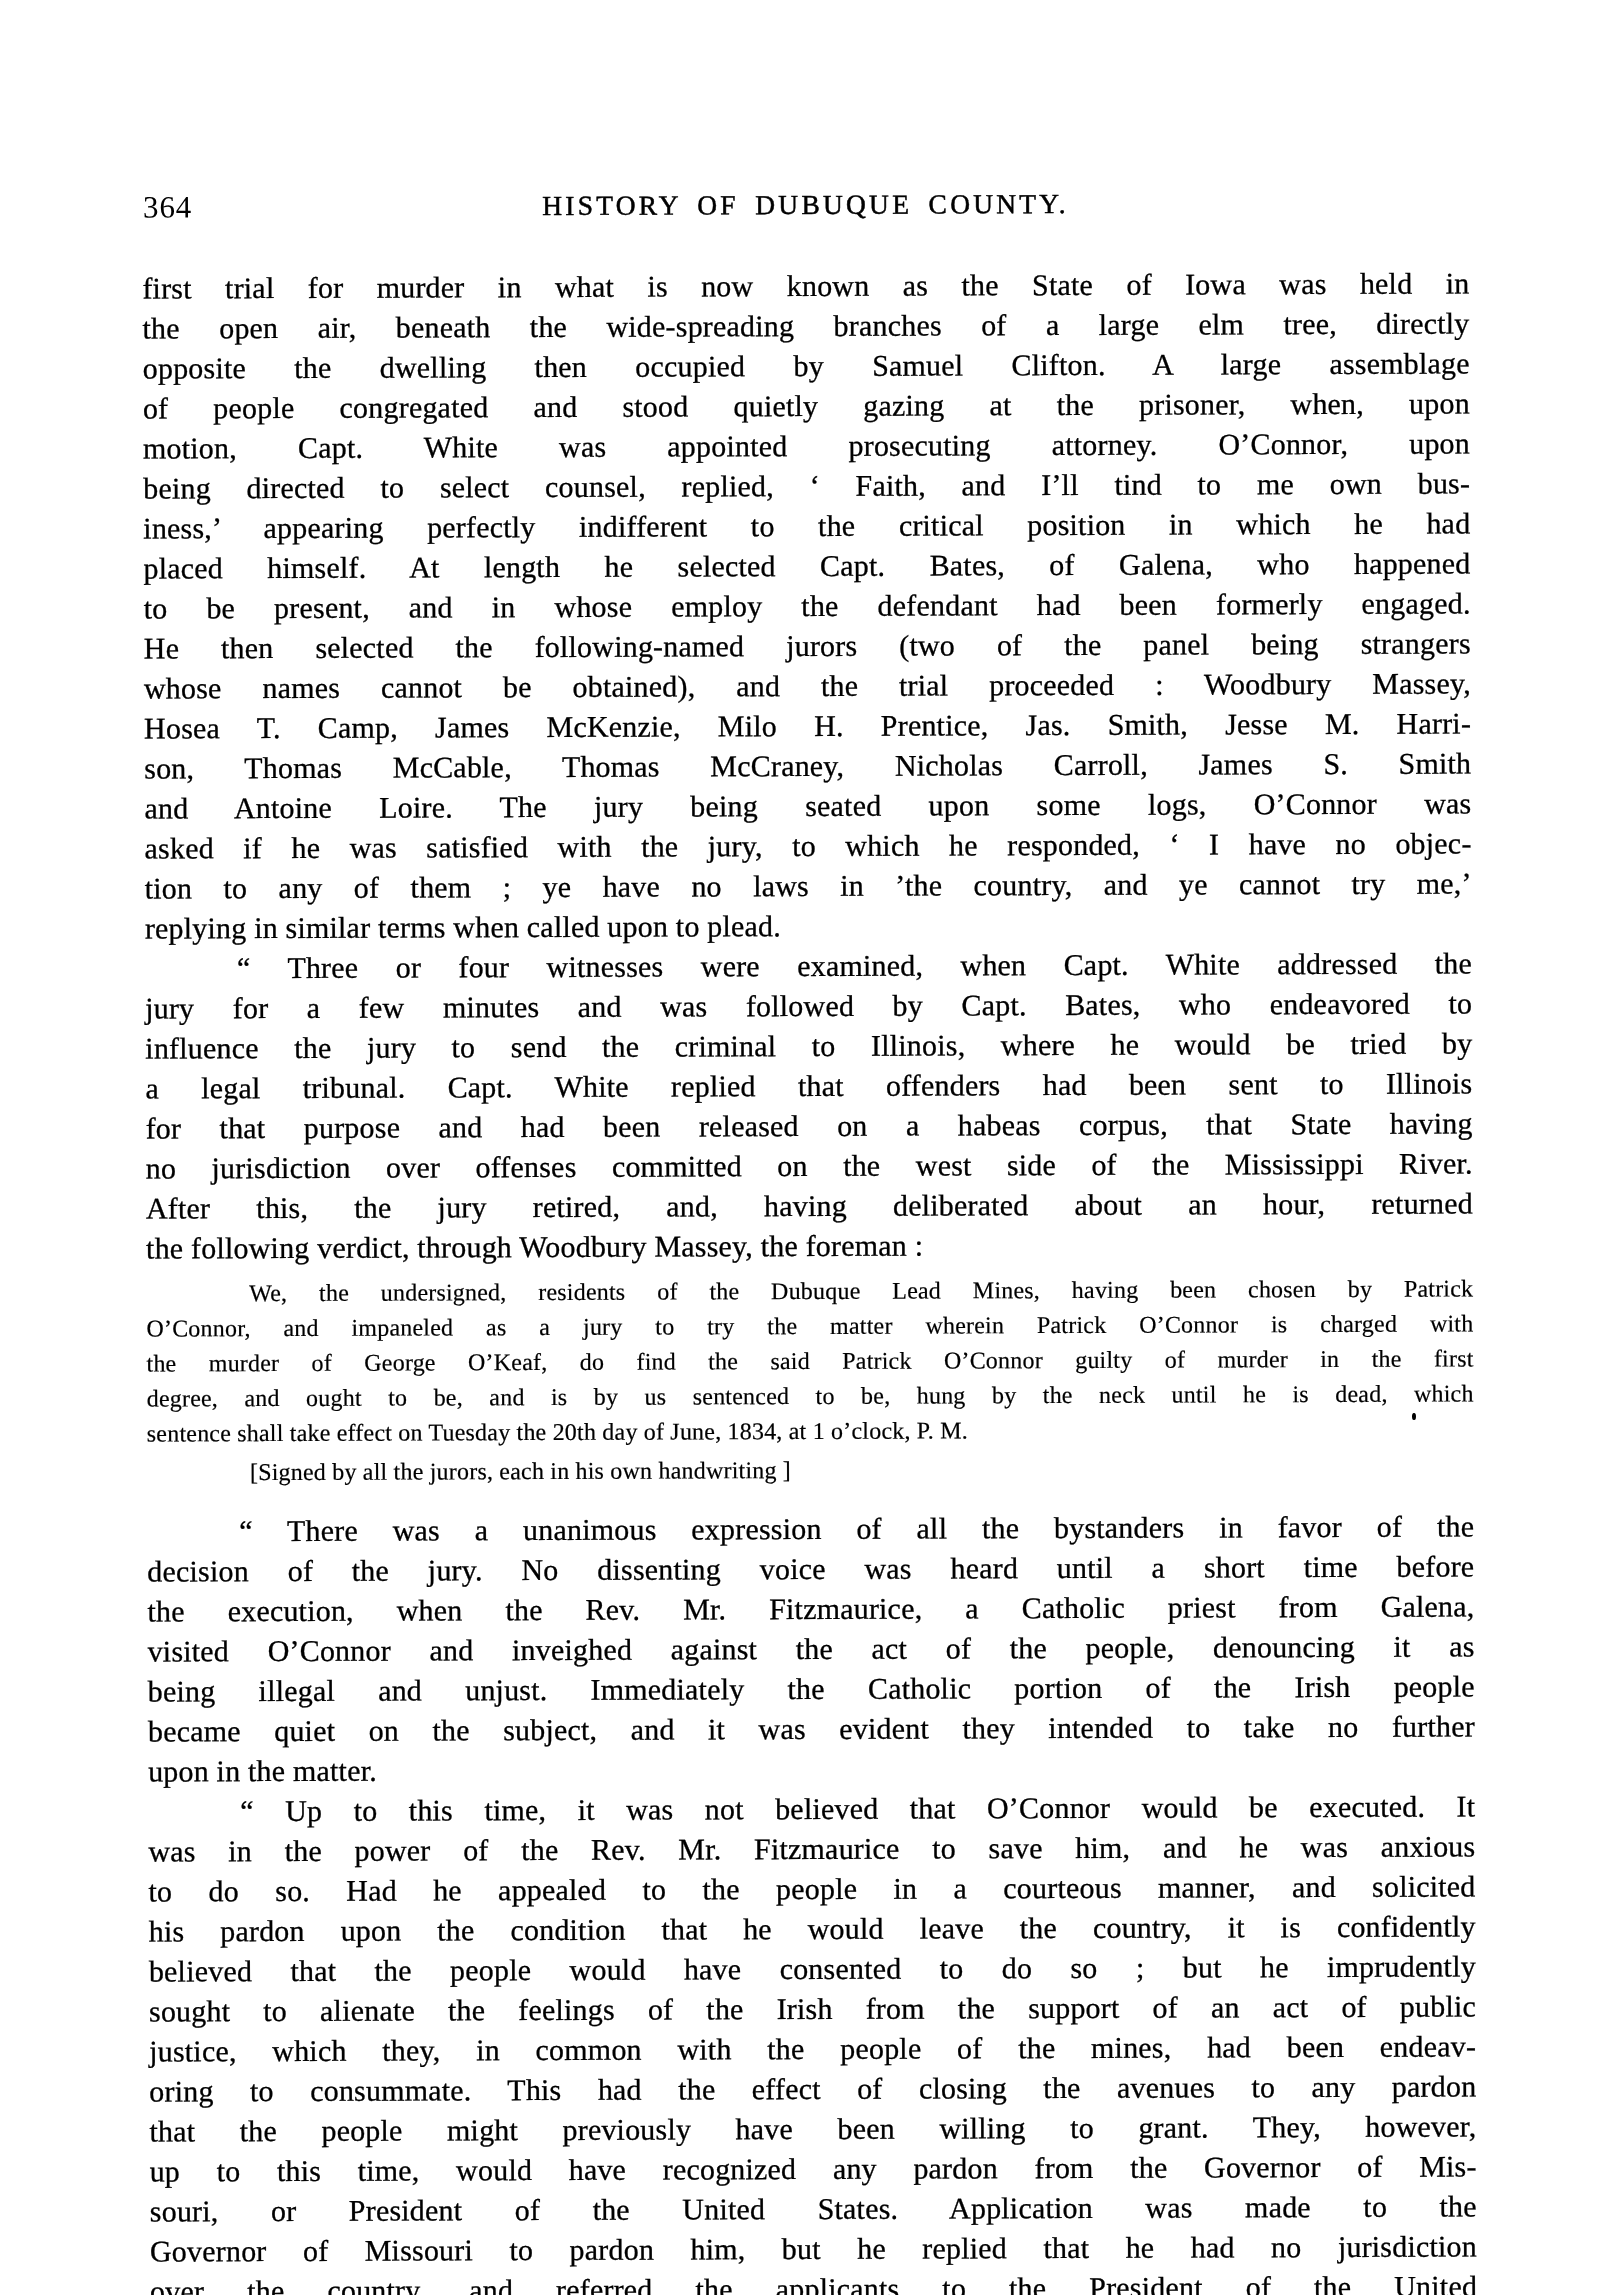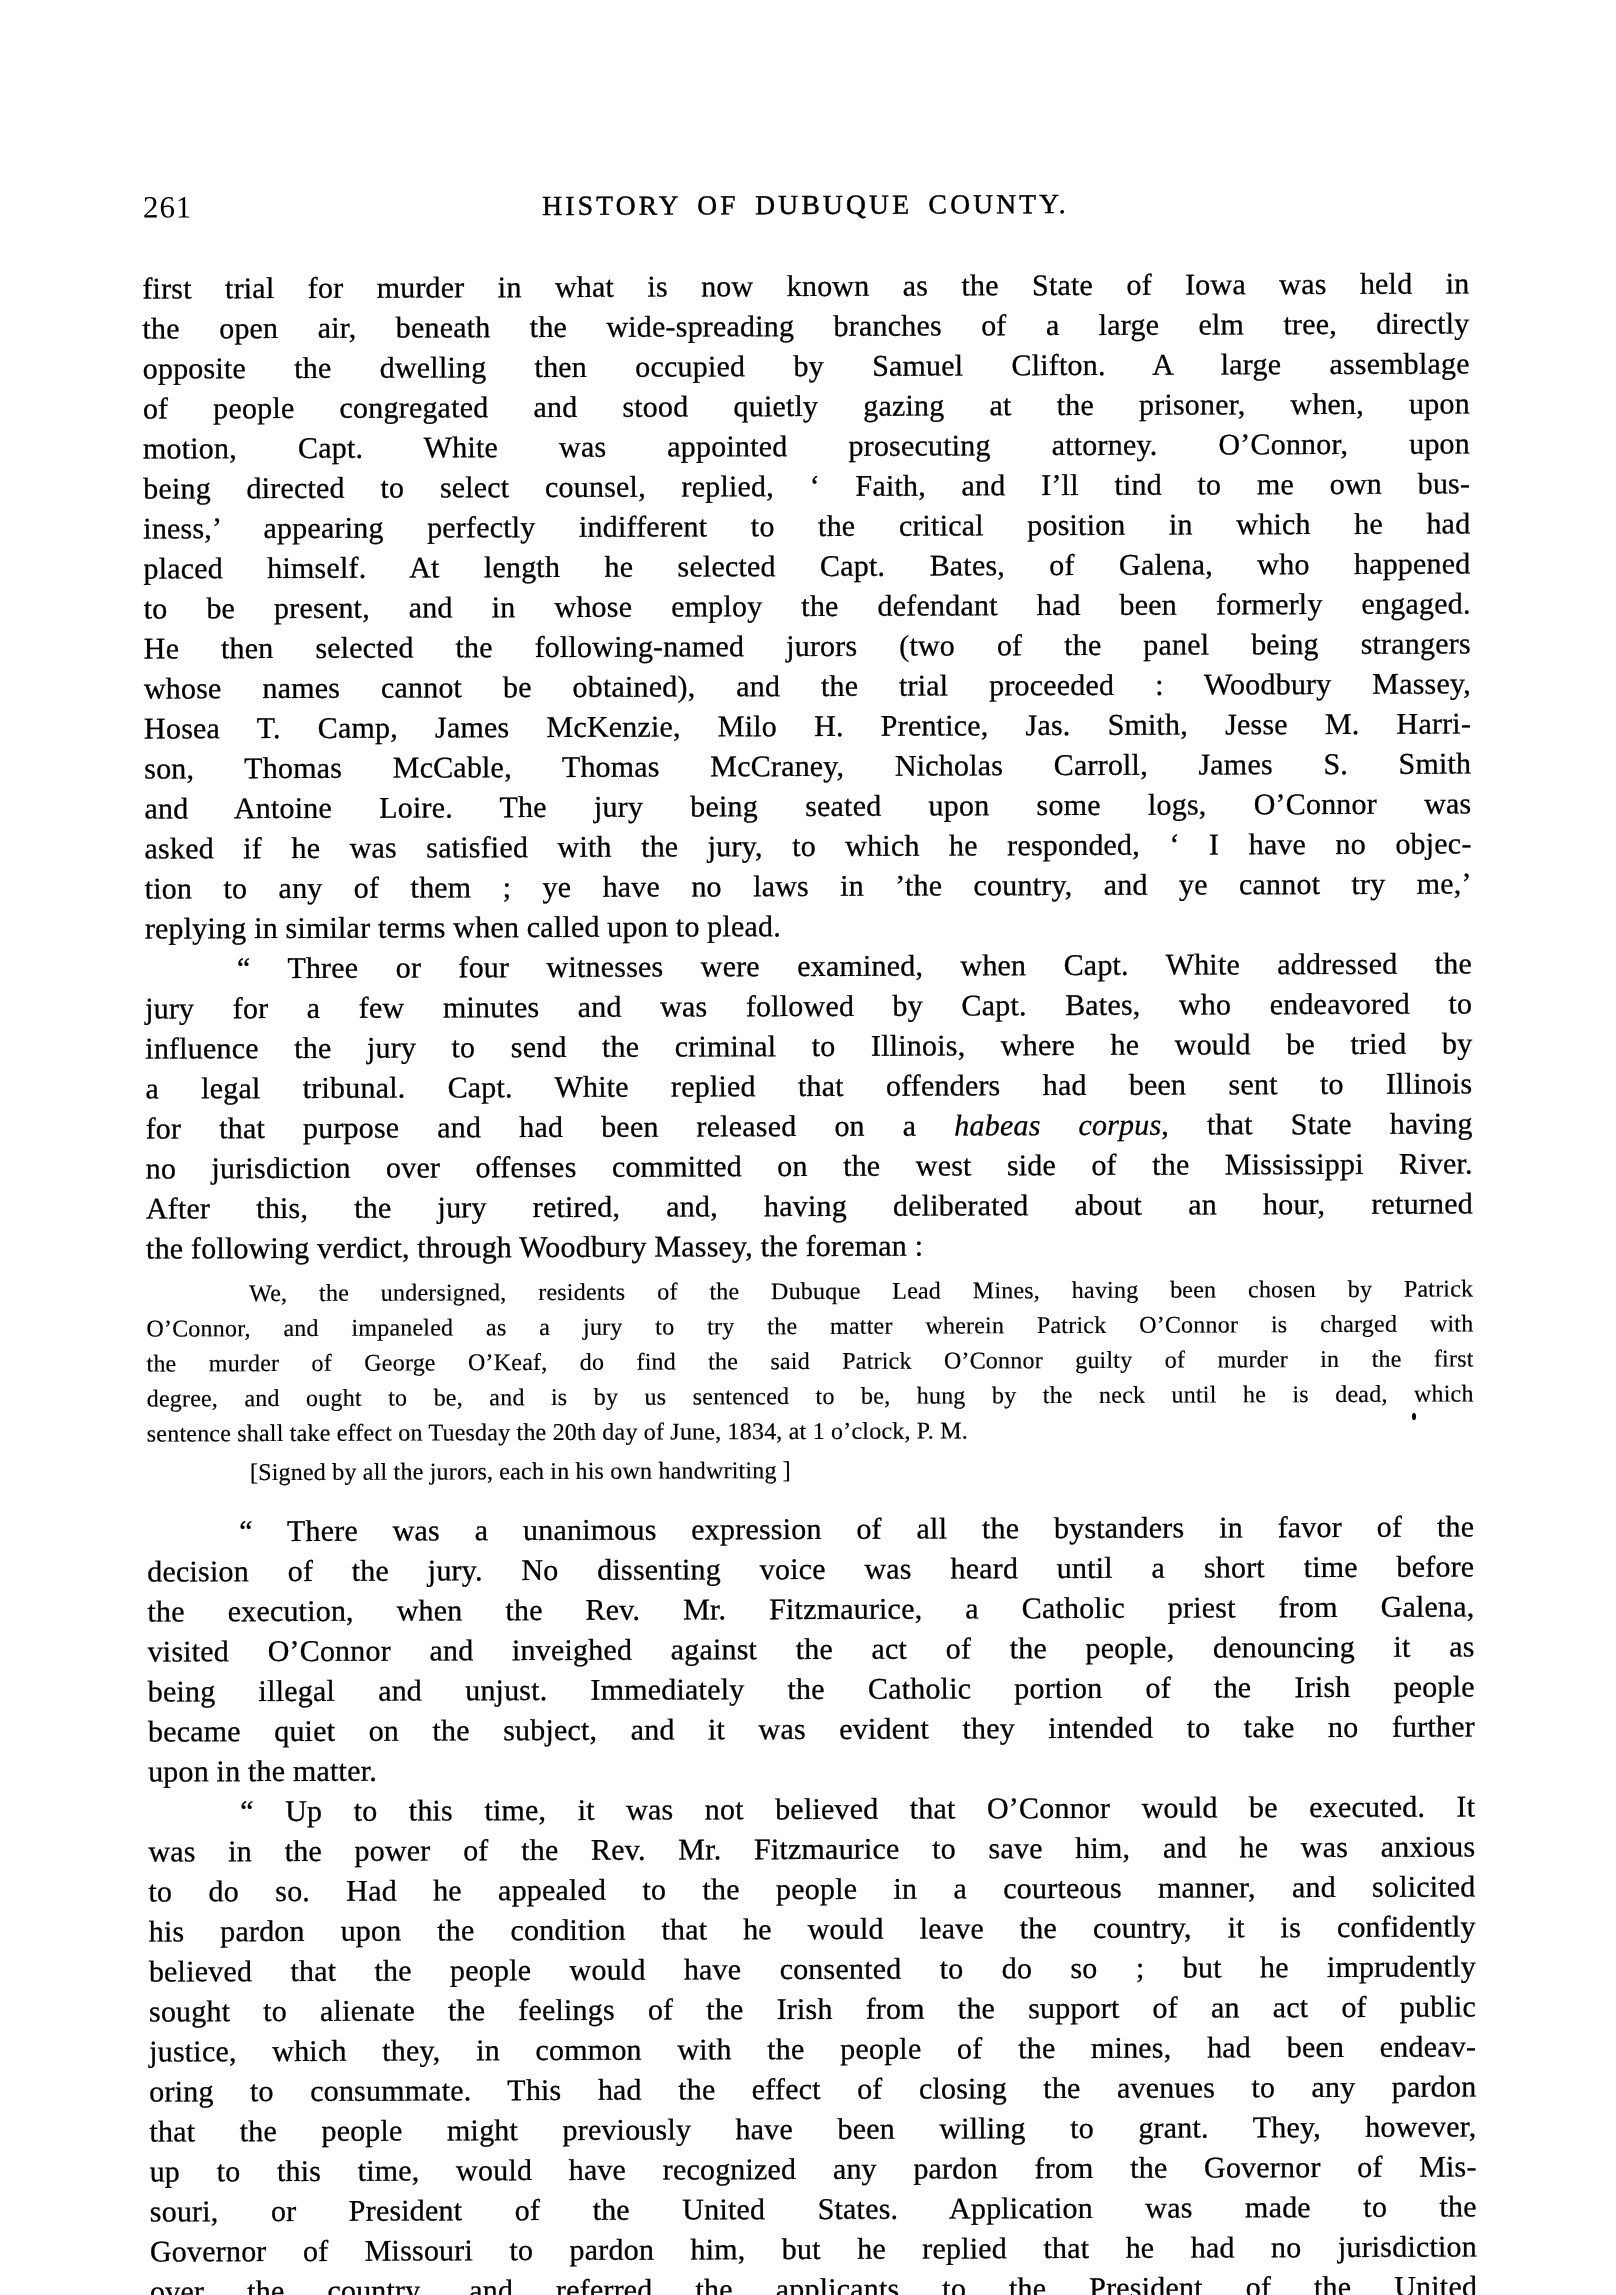--- a/index.html
+++ b/index.html
@@ -61,34 +61,34 @@
   .line.indent { text-indent: 92px; }
   .paragraph.small {
     font-size: 24px;
     line-height: 35px;
     margin-top: 8.3px;
     -webkit-text-stroke: 0.2px #000;
   }
   .paragraph.small .line.indent { text-indent: 103px; }
   .paragraph.small + .paragraph.small { margin-top: 3.7px; }
   .paragraph.small + .paragraph:not(.small) { margin-top: 21px; }
-  .italic { font-style: italic; }
+  .italic { }
   .scan-speck {
     position: absolute;
     background: #000;
     border-radius: 50%;
   }
 </style>
 </head>
 <body>
 
 <div class="page">
   <div class="content">
     <div class="header">
-      <div class="page-number">261</div>
+      <div class="page-number">364</div>
       <div class="title">HISTORY OF DUBUQUE COUNTY.</div>
     </div>
     <div class="page-body">
         <div class="paragraph">
           <div class="line"><span>first trial for murder in what is now known as the State of Iowa was held in</span></div>
           <div class="line"><span>the open air, beneath the wide-spreading branches of a large elm tree, directly</span></div>
           <div class="line"><span>opposite the dwelling then occupied by Samuel Clifton. A large assemblage</span></div>
           <div class="line"><span>of people congregated and stood quietly gazing at the prisoner, when, upon</span></div>
           <div class="line"><span>motion, Capt. White was appointed prosecuting attorney. O’Connor, upon</span></div>
           <div class="line"><span>being directed to select counsel, replied, ‘ Faith, and I’ll tind to me own bus-</span></div>

